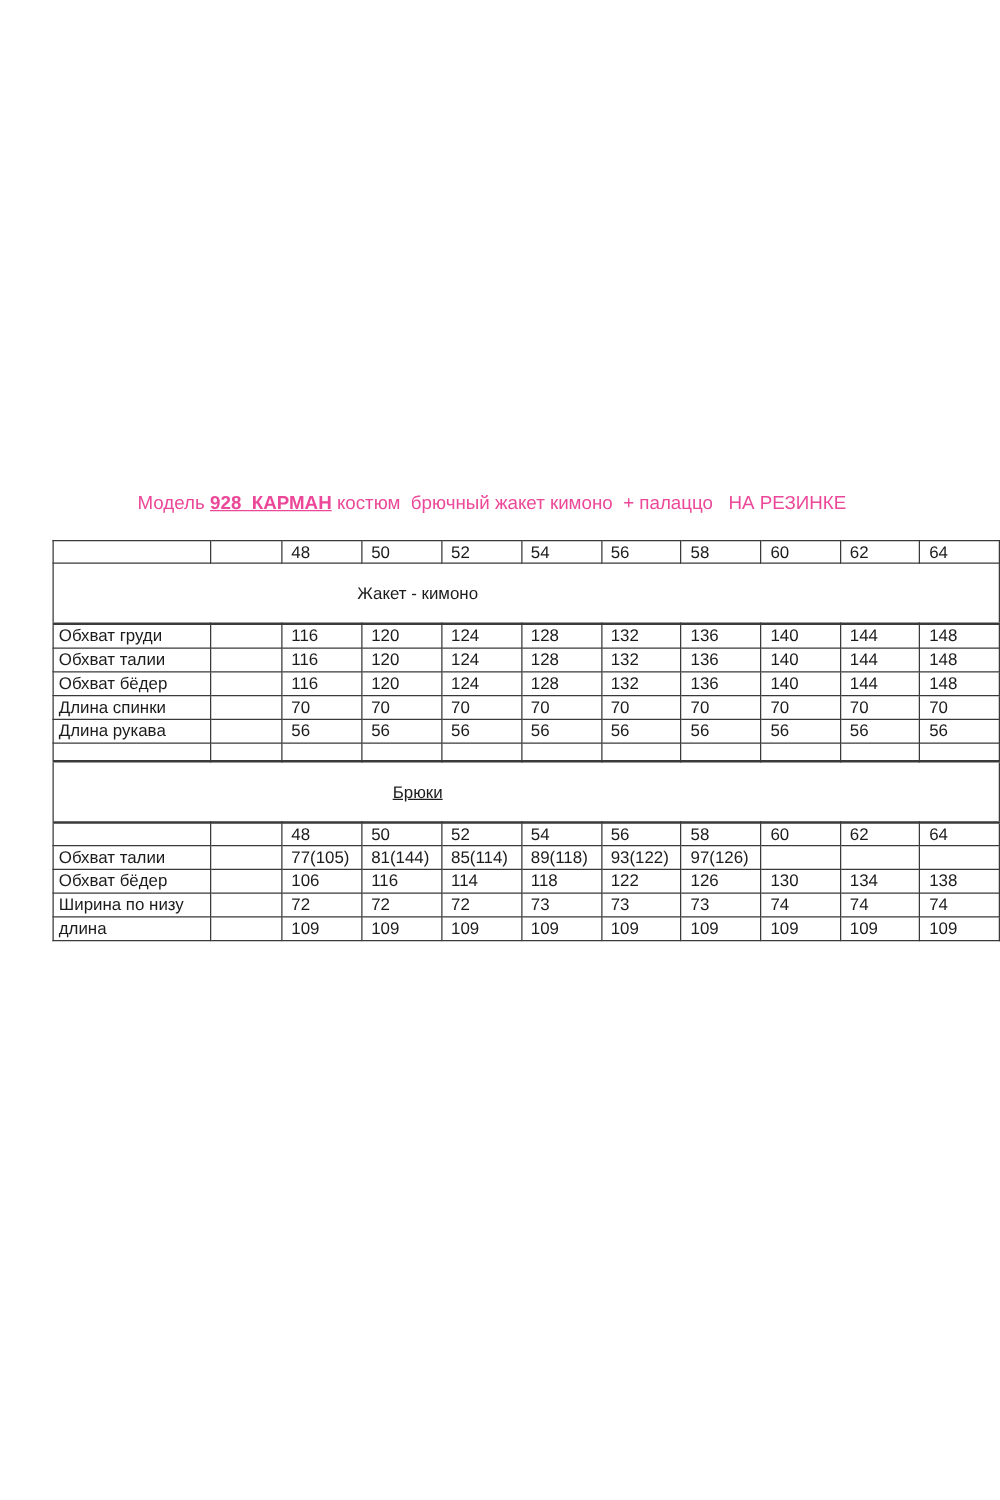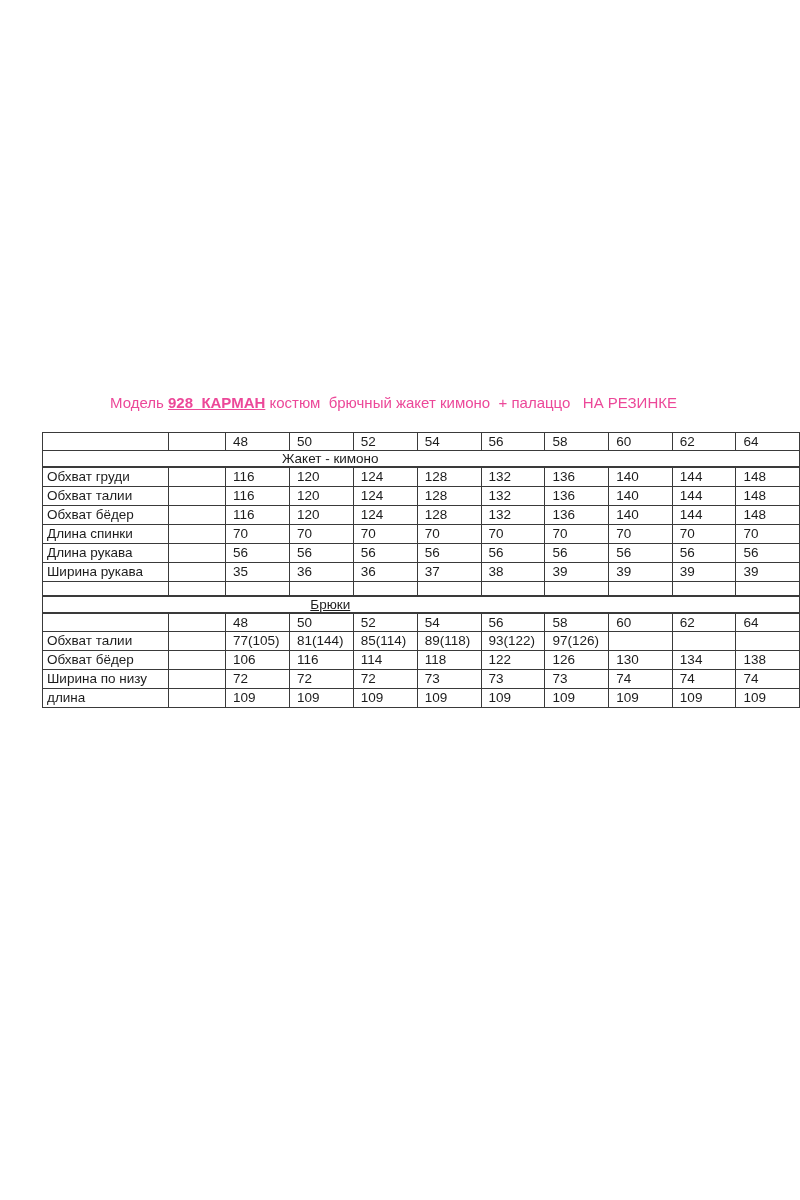--- a/index.html
+++ b/index.html
@@ -42,21 +42,21 @@
     vertical-align: middle;
     white-space: nowrap;
     overflow: hidden;
     color: #1c1c1c;
   }
   table.size-table td.label-cell { padding-left: 4px; margin-left: 12px; }
   tr.sizes-row td { height: 18px; }
   tr.spacer-row td { height: 15px; }
   tr.section-row td {
     height: 16px;
-    padding: 0;
+    padding: 16px;
     border-bottom-width: 2px;
   }
   tr.section-row.thick-top td { border-top-width: 2px; text-decoration: underline; }
   .section-inner {
     display: block;
     width: 76%;
     text-align: center;
     font-size: 13.5px;
   }
 </style>
@@ -156,33 +156,20 @@
         <td>56</td>
         <td>56</td>
         <td>56</td>
         <td>56</td>
         <td>56</td>
         <td>56</td>
         <td>56</td>
         <td>56</td>
         <td>56</td>
       </tr>
-      <tr class="data-row">
-        <td class="label-cell">Ширина рукава</td>
-        <td></td>
-        <td>35</td>
-        <td>36</td>
-        <td>36</td>
-        <td>37</td>
-        <td>38</td>
-        <td>39</td>
-        <td>39</td>
-        <td>39</td>
-        <td>39</td>
-      </tr>
       <tr class="spacer-row">
         <td class="label-cell"></td>
         <td></td>
         <td></td>
         <td></td>
         <td></td>
         <td></td>
         <td></td>
         <td></td>
         <td></td>

